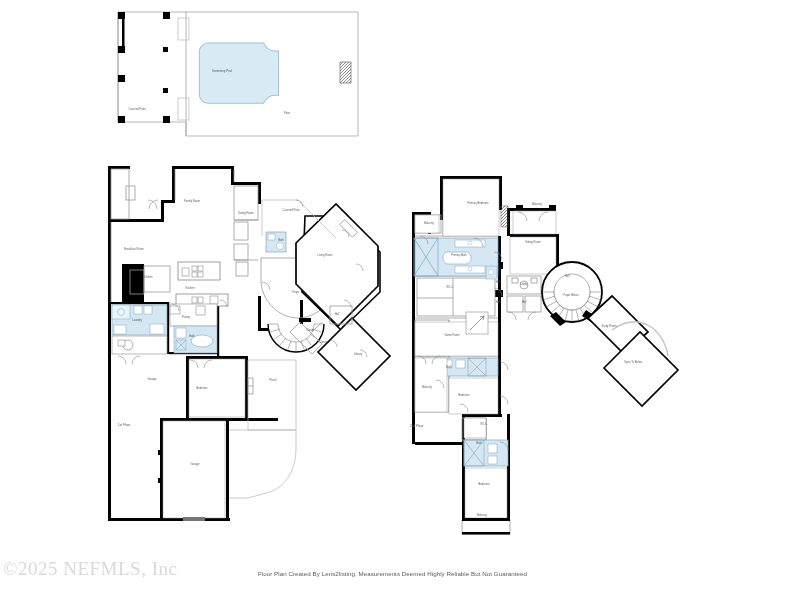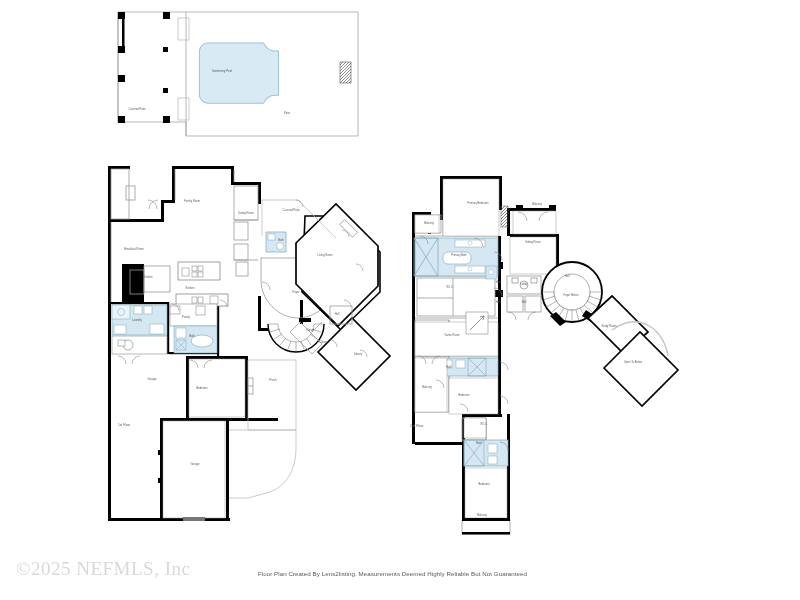--- a/index.html
+++ b/index.html
@@ -25,21 +25,21 @@
     position: absolute;
     left: 258px;
     top: 570px;
     font-size: 6.2px;
     color: #5a5a5a;
     letter-spacing: 0.05px;
     white-space: nowrap;
   }
   .copyright {
     position: absolute;
-    left: 16px;
+    left: 3px;
     top: 558px;
     font-size: 19px;
     color: #d9d9d9;
     font-family: "Liberation Serif", serif;
     letter-spacing: 0.5px;
     white-space: nowrap;
   }
 </style>
 </head>
 <body>

